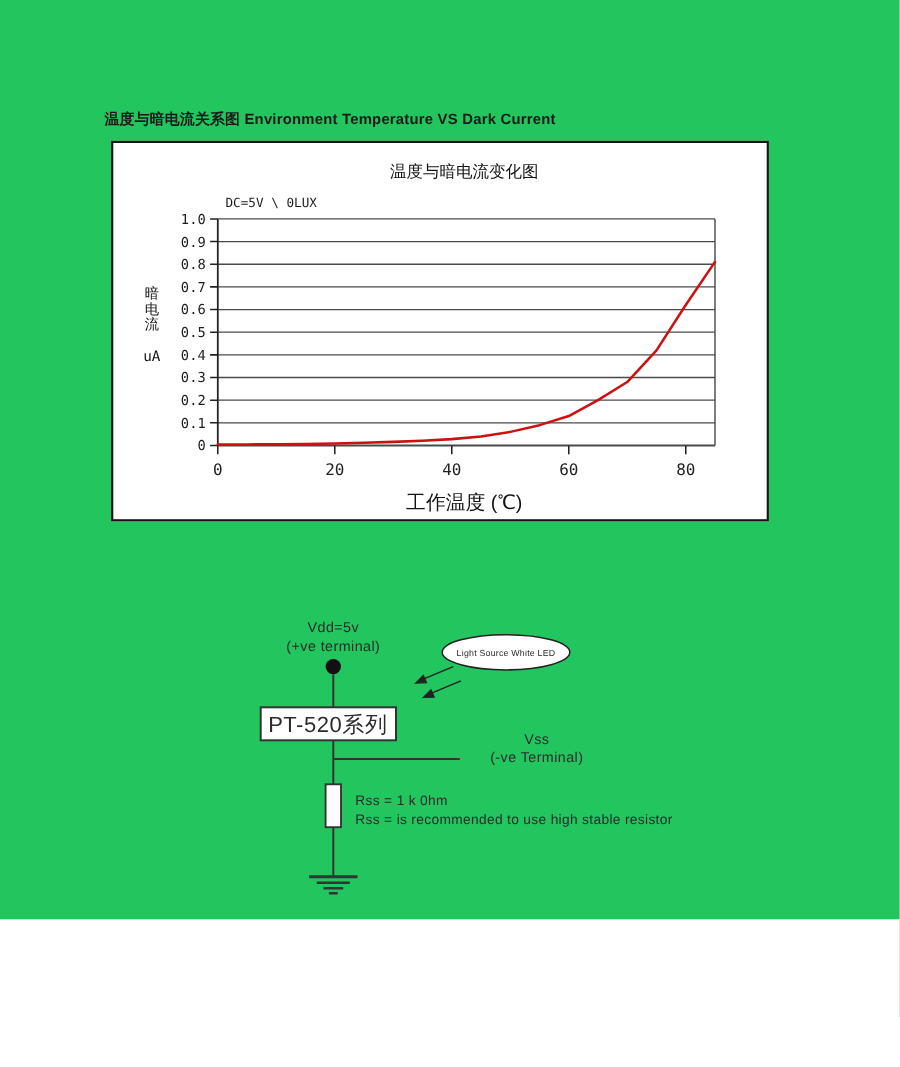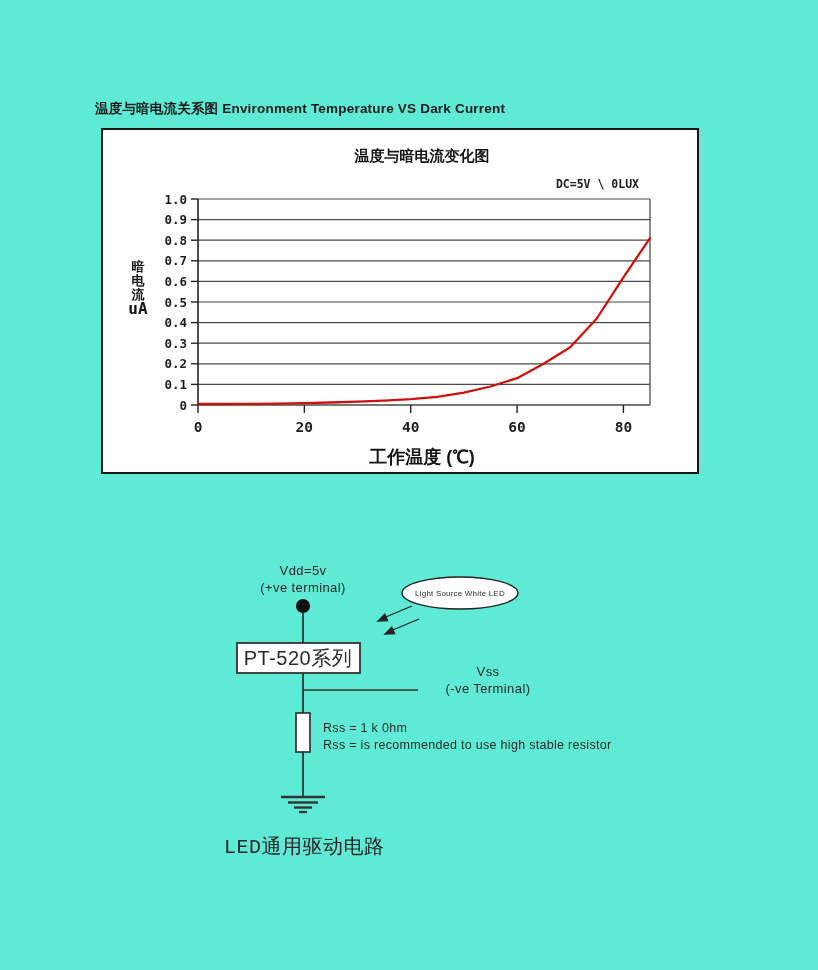--- a/index.html
+++ b/index.html
@@ -1,35 +1,35 @@
 <!DOCTYPE html>
 <html><head>
 <meta charset="utf-8">
 <style>
   html,body{margin:0;padding:0;background:#fff;}
-  .page{position:relative;width:818px;height:970px;background:#5eead4;overflow:hidden;
+  .page{position:relative;width:818px;height:836px;background:#22c55e;overflow:hidden;
         font-family:"Liberation Sans",sans-serif;color:#1c1c1c;}
 
   .doc-title{position:absolute;left:95px;top:100px;font-size:13.5px;font-weight:bold;
              letter-spacing:.2px;color:#1a1a1a;white-space:pre;}
 
   
   .chart-box{position:absolute;left:101px;top:128px;width:594px;height:342px;
-             border:2px solid #161616;background:#fff;font-weight:bold;}
+             border:2px solid #161616;background:#fff;}
   .chart-title{position:absolute;left:93px;top:17px;width:452px;text-align:center;
                font-size:15px;color:#141414;}
-  .chart-subtitle{position:absolute;left:84px;top:47px;width:452px;text-align:right;
+  .chart-subtitle{position:absolute;left:102px;top:47px;width:452px;text-align:left;
                font-family:"DejaVu Sans Mono",monospace;font-size:11.5px;color:#1d1d1d;white-space:pre;}
   .plot-svg{position:absolute;left:0;top:0;}
   .ytick{font-family:"DejaVu Sans Mono",monospace;font-size:12.5px;fill:#1d1d1d;}
   .xtick{font-family:"DejaVu Sans Mono",monospace;font-size:14.5px;fill:#222;}
   .y-axis-label{position:absolute;left:24px;top:130px;width:22px;text-align:center;
                 font-size:13px;line-height:14px;color:#141414;}
-  .y-axis-label .unit{display:block;margin-top:0;font-family:"DejaVu Sans Mono",monospace;
-                font-size:16px;}
+  .y-axis-label .unit{display:block;margin-top:16px;font-family:"DejaVu Sans Mono",monospace;
+                font-size:13px;}
   .y-axis-label span{display:block;}
   .x-axis-label{position:absolute;left:93px;top:315px;width:452px;text-align:center;
                 font-size:18px;color:#141414;}
 
   
   .section-heading{position:absolute;left:95px;top:503px;font-size:13.5px;font-weight:bold;
                    color:#1a1a1a;white-space:pre;}
   .circuit-svg{position:absolute;left:90px;top:553px;}
   .circuit-svg text{font-family:"Liberation Sans",sans-serif;fill:#2b2b2b;}
   .c-label{font-size:13px;letter-spacing:.4px;}

